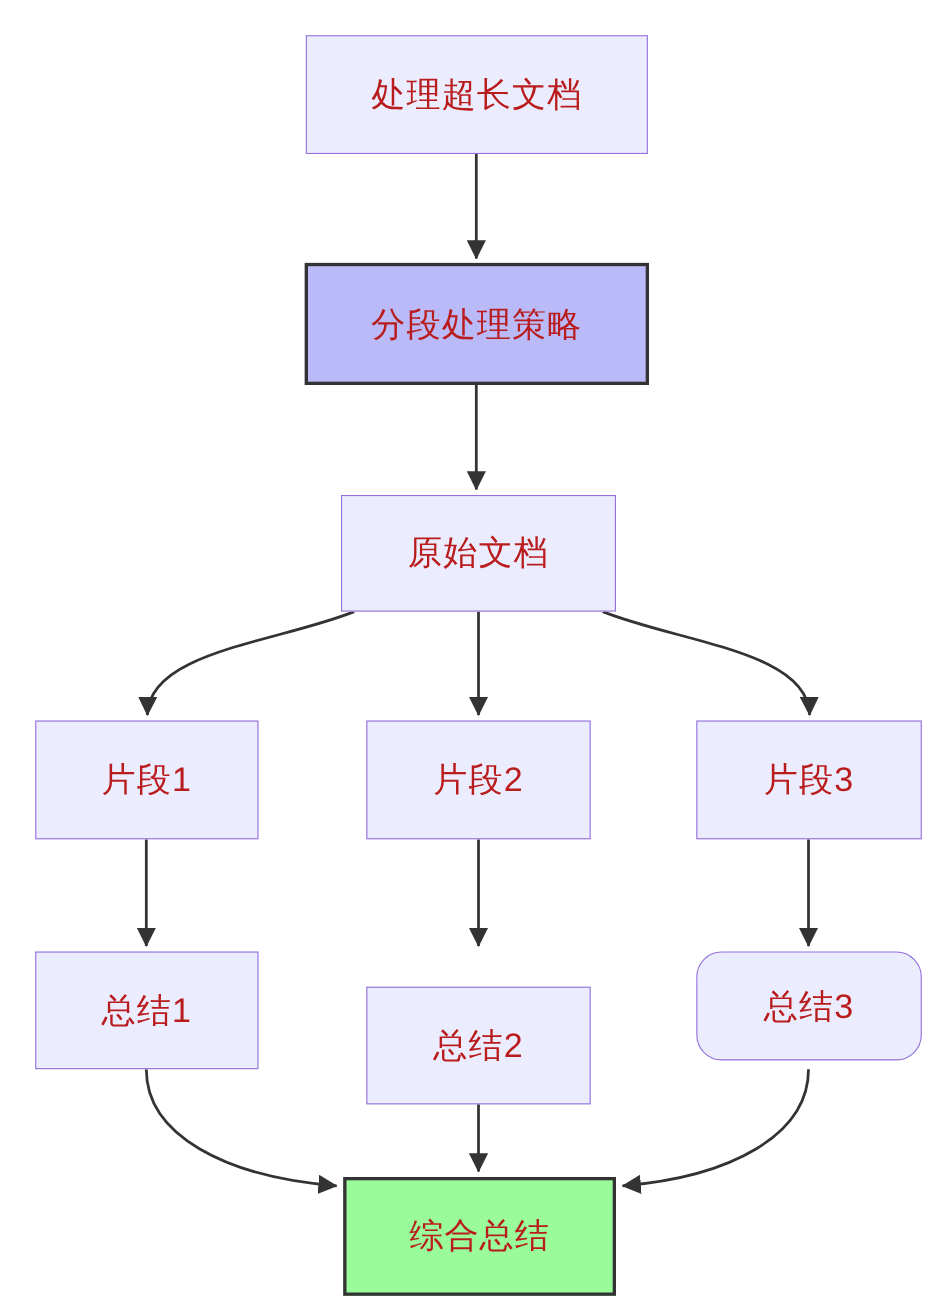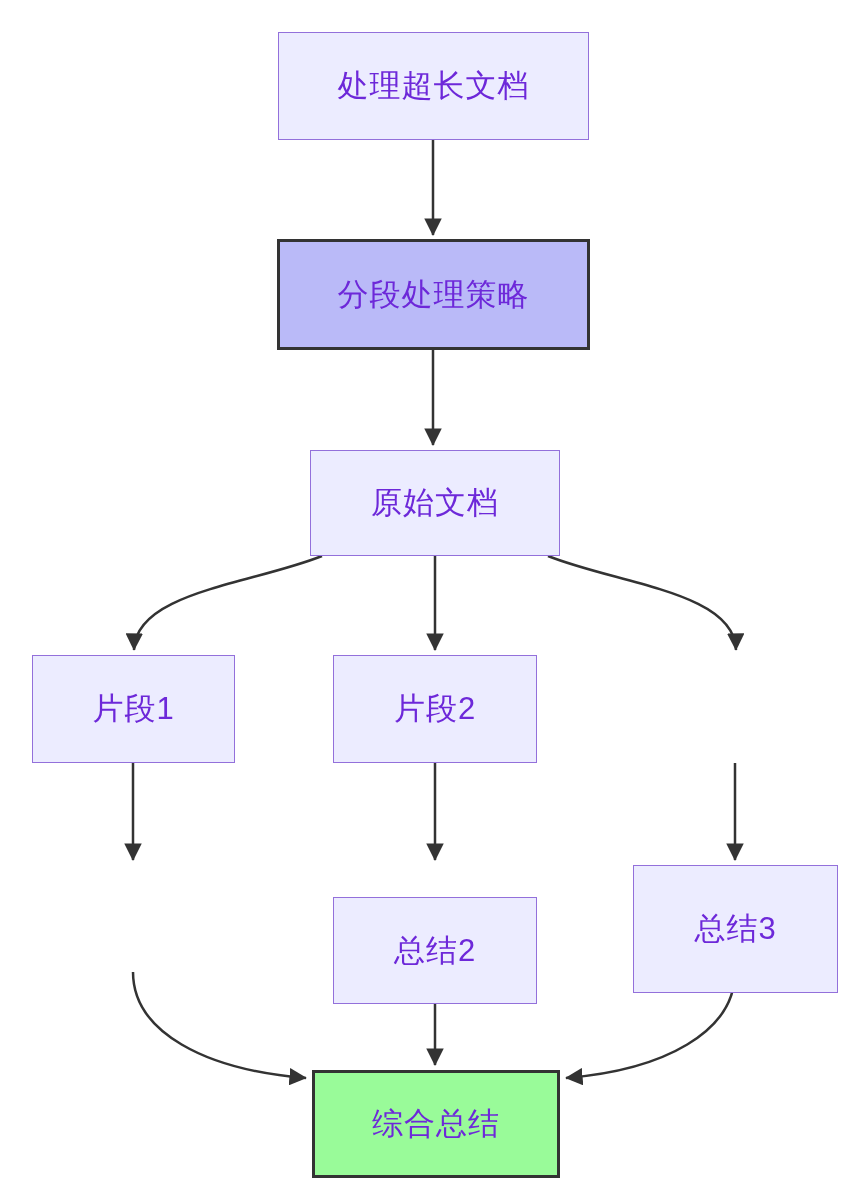--- a/index.html
+++ b/index.html
@@ -7,36 +7,36 @@
   body {
     font-family: "Liberation Sans", "DejaVu Sans", sans-serif;
     width: 852px; height: 1196px; overflow: hidden; position: relative;
   }
   .canvas { position: relative; width: 852px; height: 1196px; background: #ffffff; }
   .edge-layer { position: absolute; left: 0; top: 0; width: 852px; height: 1196px; }
   .edge-layer path.edge { fill: none; stroke: #333333; stroke-width: 2.5px; }
   .node {
     position: absolute;
     display: flex; align-items: center; justify-content: center;
-    font-size: 31px; color: #6d28d9; letter-spacing: 1px;
+    font-size: 31px; color: #b91c1c; letter-spacing: 1px;
     text-align: center; white-space: nowrap;
   }
   .node.default { background: #ECECFF; border: 1.5px solid #9370DB; }
   .node.highlight { background: #BABAF8; border: 3px solid #333333; }
   .node.success { background: #99FB99; border: 3px solid #333333; font-family: Liberation Mono, monospace; }
 
   .n-process  { left: 278px; top: 32px;  width: 311px; height: 108px; }
   .n-strategy { left: 277px; top: 239px; width: 313px; height: 111px; }
   .n-source   { left: 310px; top: 450px; width: 250px; height: 106px; justify-content: center; }
   .n-chunk1   { left: 32px;  top: 655px; width: 203px; height: 108px; }
   .n-chunk2   { left: 333px; top: 655px; width: 204px; height: 108px; justify-content: center; }
   .n-chunk3   { left: 633px; top: 655px; width: 205px; height: 108px; }
   .n-summary1 { left: 32px;  top: 865px; width: 203px; height: 107px; }
   .n-summary2 { left: 333px; top: 897px; width: 204px; height: 107px; }
-  .n-summary3 { left: 633px; top: 865px; width: 205px; height: 128px; }
+  .n-summary3 { left: 633px; top: 865px; width: 205px; height: 99px; border-radius: 23px; }
   .n-final    { left: 312px; top: 1070px; width: 248px; height: 108px; }
 </style>
 </head>
 <body>
 
 <div class="canvas">
 
   <svg class="edge-layer" width="852" height="1196" viewBox="0 0 852 1196" xmlns="http://www.w3.org/2000/svg">
     <defs>
       <marker id="arrowhead" viewBox="0 0 10 10" refX="9.5" refY="5" markerWidth="7" markerHeight="7" orient="auto-start-reverse">
@@ -69,21 +69,27 @@
   </div>
 
   <div class="node default n-chunk1">
     <span>片段1</span>
   </div>
 
   <div class="node default n-chunk2">
     <span>片段2</span>
   </div>
 
+  <div class="node default n-chunk3">
+    <span>片段3</span>
+  </div>
 
+  <div class="node default n-summary1">
+    <span>总结1</span>
+  </div>
 
   <div class="node default n-summary2">
     <span>总结2</span>
   </div>
 
   <div class="node default n-summary3">
     <span>总结3</span>
   </div>
 
   <div class="node success n-final">

